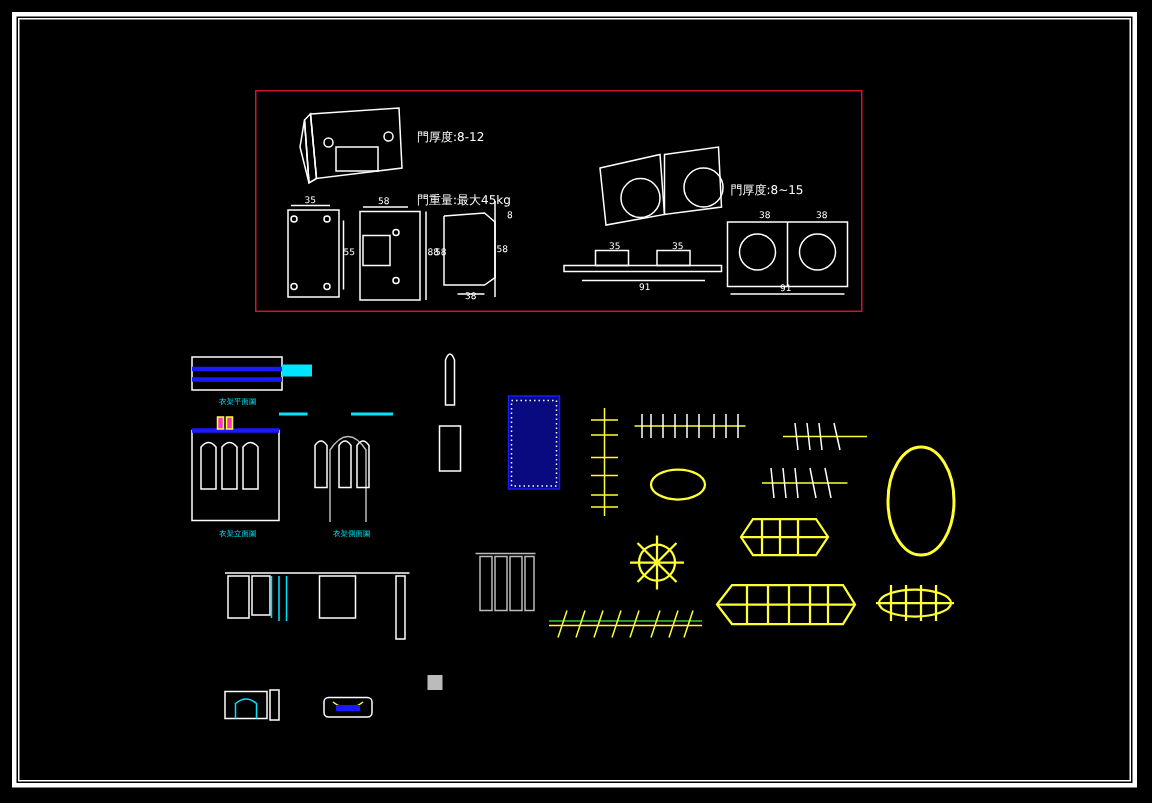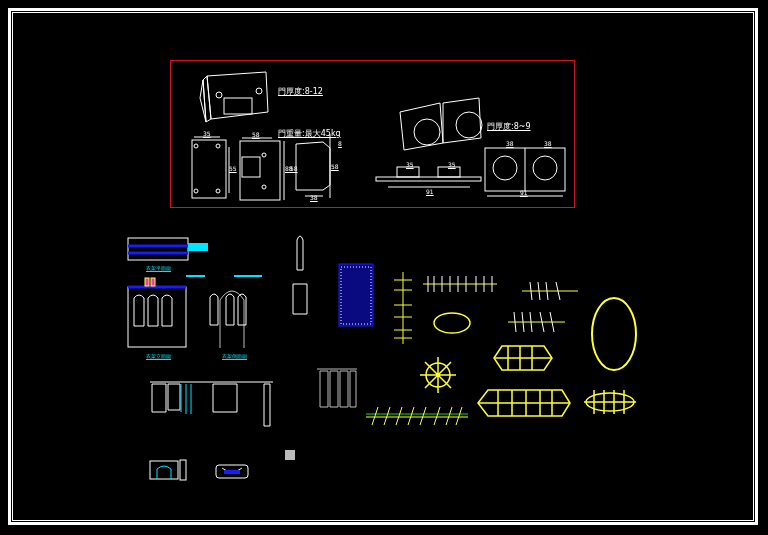--- a/index.html
+++ b/index.html
@@ -1,21 +1,21 @@
 <!DOCTYPE html>
 <html><head>
 <meta charset="utf-8">
 <style>
   html, body { margin:0; padding:0; background:#000; }
   body { width:768px; height:535px; position:relative; overflow:hidden; font-family:"DejaVu Sans", sans-serif; }
   .frame-outer { position:absolute; left:8px; top:8px; width:750px; height:517px; border:3px solid #fff; box-sizing:border-box; }
   .frame-inner { position:absolute; left:12px; top:12px; width:742px; height:509px; border:1px solid #fff; box-sizing:border-box; }
   .detail-box { position:absolute; left:170px; top:60px; width:405px; height:148px; border:1px solid #d0142a; box-sizing:border-box; }
   svg.draw { position:absolute; left:0; top:0; }
-  .lbl { position:absolute; color:#fff; font-size:8px; white-space:nowrap; line-height:1;text-decoration:underline; }
+  .lbl { position:absolute; color:#fff; font-size:8px; white-space:nowrap; line-height:1; }
   .cy { color:#00e5ff; font-size:5px; }
 </style>
 </head>
 <body>
 
 <div class="frame-outer"></div>
 <div class="frame-inner"></div>
 
 <div class="detail-box"></div>
 
@@ -181,21 +181,21 @@
 <div class="lbl" style="left:278px;top:99px;margin-top:31px;">門重量:最大45kg</div>
 <div class="lbl" style="left:203px;top:131px;font-size:6px;">35</div>
 <div class="lbl" style="left:252px;top:132px;font-size:6px;">58</div>
 <div class="lbl" style="left:229px;top:166px;font-size:6px;">55</div>
 <div class="lbl" style="left:285px;top:166px;font-size:6px;">88</div>
 <div class="lbl" style="left:290px;top:166px;font-size:6px;">58</div>
 <div class="lbl" style="left:331px;top:164px;font-size:6px;">58</div>
 <div class="lbl" style="left:310px;top:195px;font-size:6px;">38</div>
 <div class="lbl" style="left:338px;top:141px;font-size:6px;">8</div>
 
-<div class="lbl" style="left:487px;top:123px;">門厚度:8~9</div>
+<div class="lbl" style="left:487px;top:123px;">門厚度:8~15</div>
 <div class="lbl" style="left:406px;top:162px;font-size:6px;">35</div>
 <div class="lbl" style="left:448px;top:162px;font-size:6px;">35</div>
 <div class="lbl" style="left:426px;top:189px;font-size:6px;">91</div>
 <div class="lbl" style="left:506px;top:141px;font-size:6px;">38</div>
 <div class="lbl" style="left:544px;top:141px;font-size:6px;">38</div>
 <div class="lbl" style="left:520px;top:190px;font-size:6px;">91</div>
 
 <div class="lbl cy" style="left:146px;top:266px;">衣架平面圖</div>
 <div class="lbl cy" style="left:146px;top:354px;">衣架立面圖</div>
 <div class="lbl cy" style="left:222px;top:354px;">衣架側面圖</div>

